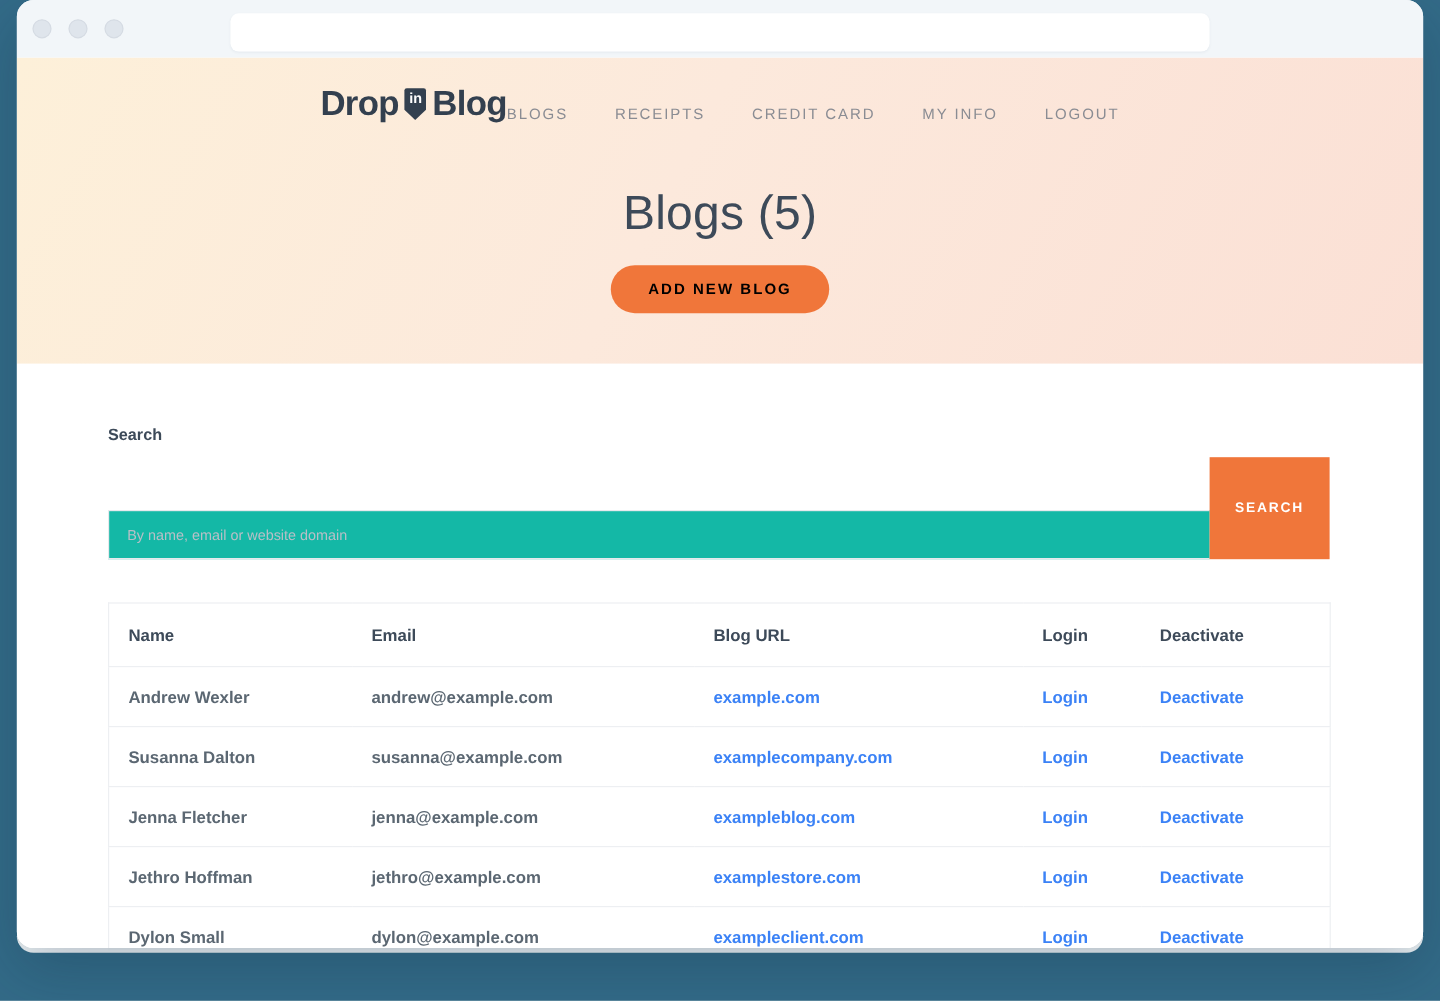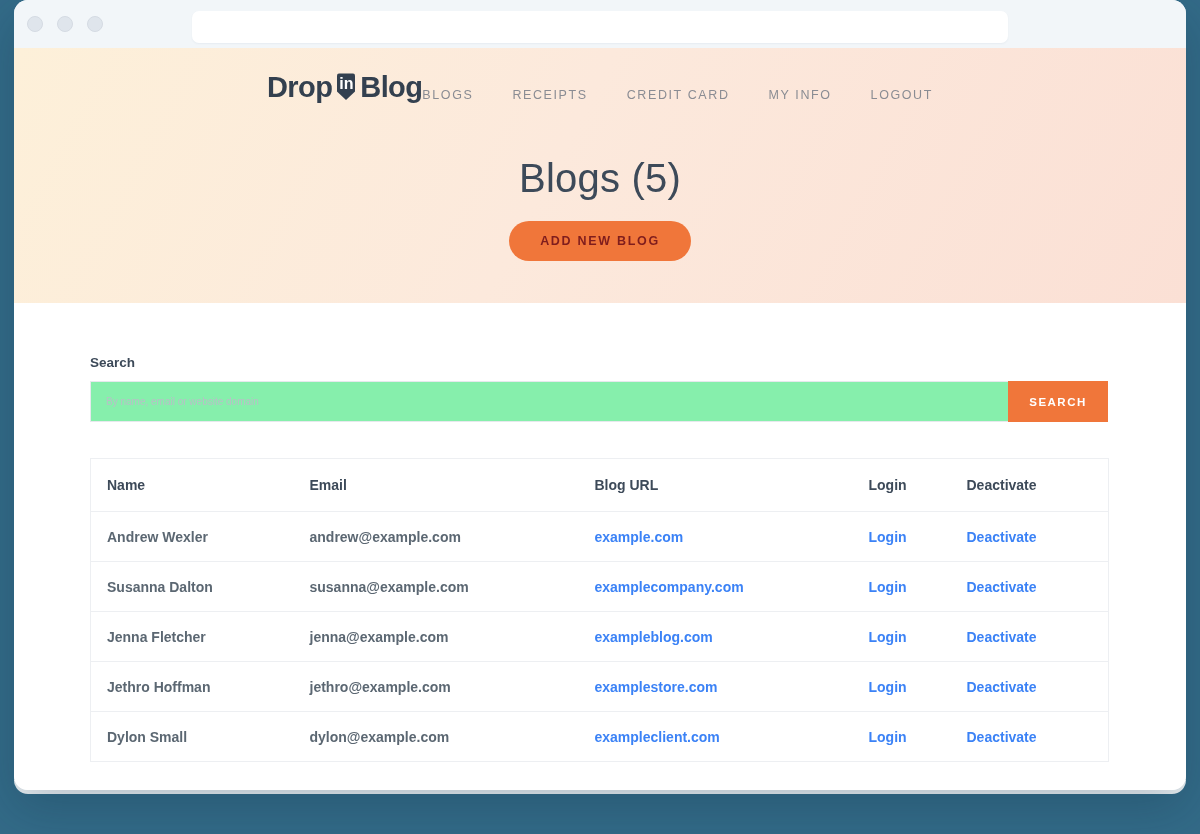--- a/index.html
+++ b/index.html
@@ -104,21 +104,21 @@
     height: 28px;
     margin: 0 3px;
     display: inline-block;
   }
   .logo-shield svg { display: block; }
   .logo-shield .in-text {
     position: absolute;
     left: 0; top: 2px;
     width: 22px;
     text-align: center;
-    font-size: 16px;
+    font-size: 12px;
     font-weight: bold;
     color: #ffffff;
     letter-spacing: 0;
   }
 
   .nav-links {
     display: flex;
     align-items: center;
     gap: 39px;
   }
@@ -145,21 +145,21 @@
     font-size: 40px;
     color: #3d4a59;
     font-weight: normal;
     margin: 0;
     letter-spacing: 0.2px;
   }
   .add-blog-btn {
     display: inline-block;
     margin-top: 20px;
     background: #f0763a;
-    color: #7f1d1d;
+    color: #000000;
     border: none;
     border-radius: 22px;
     padding: 13px 31px;
     font-size: 12.5px;
     letter-spacing: 1.7px;
     font-weight: bold;
     text-transform: uppercase;
     cursor: pointer;
     font-family: "Liberation Sans", sans-serif;
   }
@@ -180,25 +180,26 @@
     align-items: stretch;
     width: 1018px;
   }
   .search-input {
     flex: 1;
     height: 41px;
     border: 1px solid #e6e9ed;
     border-right: none;
     box-sizing: border-box;
     padding: 0 15px;
-    font-size: 10px;
+    font-size: 12px;
     color: #4a5560;
     font-family: "Liberation Sans", sans-serif;
     outline: none;
-    background: #86efac;
+    background: #14b8a6;
+    margin-top: 44px;
   }
   .search-input::placeholder {
     color: #b9bfc7;
   }
   .search-btn {
     width: 100px;
     background: #f0763a;
     color: #ffffff;
     border: none;
     font-size: 11.5px;

